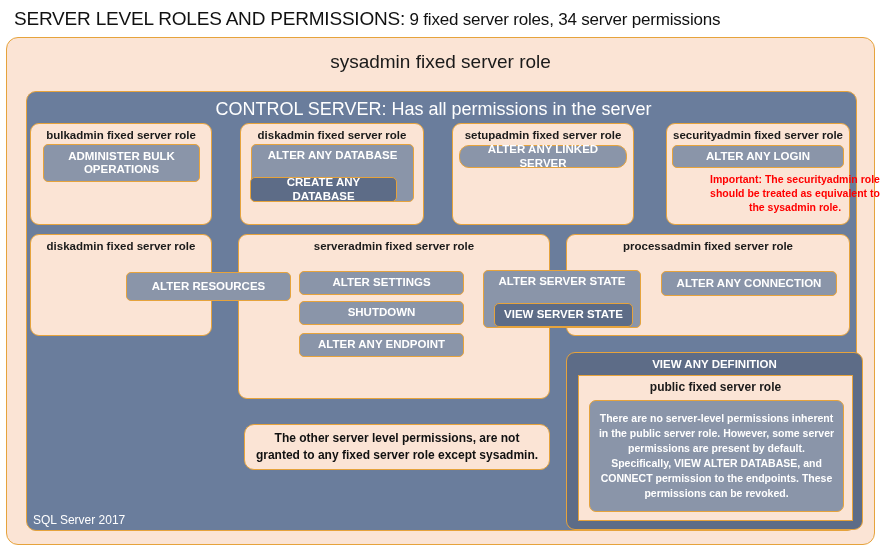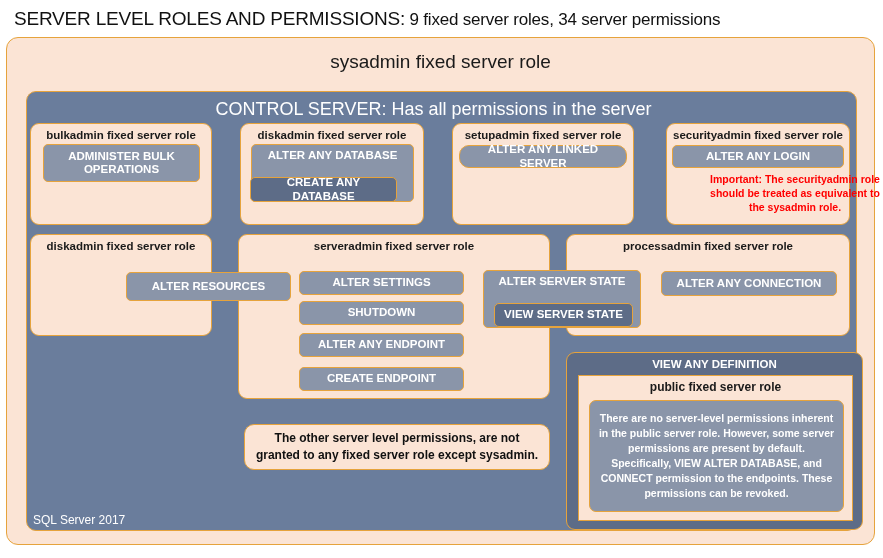--- a/index.html
+++ b/index.html
@@ -144,21 +144,20 @@
 
   <div class="role" style="left:566px;top:234px;width:284px;height:102px;">
     <div class="role-label">processadmin  fixed server role</div>
   </div>
 
   <div class="perm" style="left:126px;top:272px;width:165px;height:29px;">ALTER RESOURCES</div>
 
   <div class="perm" style="left:299px;top:271px;width:165px;height:24px;">ALTER SETTINGS</div>
   <div class="perm" style="left:299px;top:301px;width:165px;height:24px;">SHUTDOWN</div>
   <div class="perm" style="left:299px;top:333px;width:165px;height:24px;">ALTER ANY ENDPOINT</div>
-  <div class="perm" style="left:299px;top:367px;width:165px;height:24px;">CREATE  ENDPOINT</div>
 
   <div class="perm" style="left:483px;top:270px;width:158px;height:58px;align-items:flex-start;padding-top:4px;">
     <span>ALTER SERVER  STATE</span>
   </div>
   <div class="perm dark" style="left:494px;top:303px;width:139px;height:24px;">VIEW SERVER  STATE</div>
 
   <div class="perm" style="left:661px;top:271px;width:176px;height:25px;">ALTER ANY CONNECTION</div>
 
   <div class="vad">
     <div class="vad-label">VIEW ANY DEFINITION</div>

